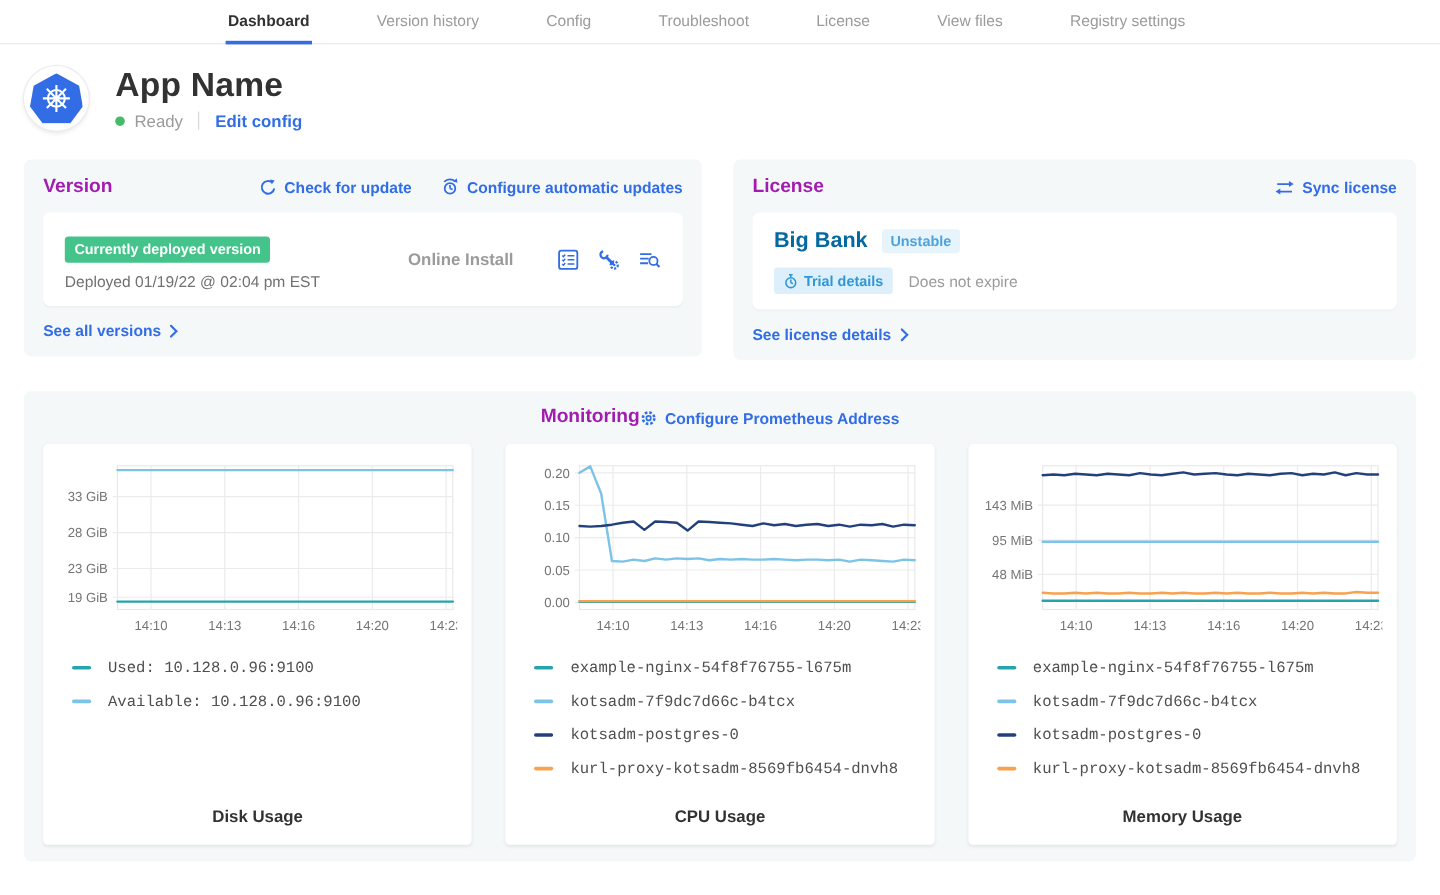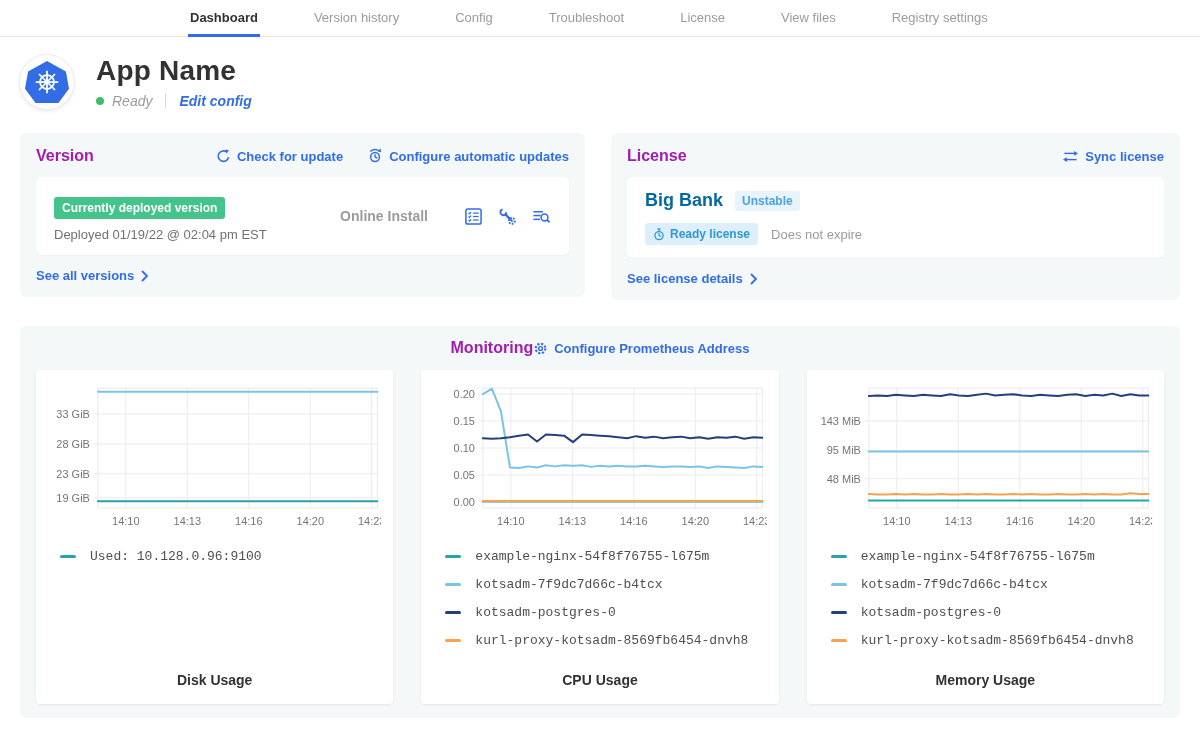--- a/index.html
+++ b/index.html
@@ -9,21 +9,21 @@
   
   .tabbar { height:37px; border-bottom:1px solid #e8e8e8; display:flex; align-items:stretch; padding-left:188px; gap:52px; background:#fff; }
   .tab { font-size:13px; color:#9b9b9b; display:flex; align-items:center; cursor:pointer; border-bottom:3px solid transparent; margin-bottom:-1px; padding:16px 2px; white-space:nowrap; }
   .tab.active { color:#323232; font-weight:700; border-bottom-color:#326de6; }
 
   
   .app-header { display:flex; align-items:center; gap:22px; padding:18px 20px 6px; }
   .logo-circle { width:54px; height:54px; border-radius:50%; background:#fff; box-shadow:0 0 0 1px #ececec, 0 2px 4px rgba(0,0,0,.10); display:flex; align-items:center; justify-content:center; }
   .heptagon { width:44px; height:42px; background:#326de6; clip-path:polygon(50% 0%, 93% 25%, 100% 66%, 76% 100%, 24% 100%, 0% 66%, 7% 25%); display:flex; align-items:center; justify-content:center; }
   .app-title { font-size:28px; font-weight:700; color:#323232; line-height:1.15; letter-spacing:.2px; }
-  .status-row { display:flex; align-items:center; gap:8px; margin-top:5px;font-style:italic; }
+  .status-row { display:flex; align-items:center; gap:8px; margin-top:5px; }
   .status-dot { width:8px; height:8px; border-radius:50%; background:#44bb66; }
   .status-text { font-size:14px; color:#9b9b9b; }
   .vdiv { width:1px; height:15px; background:#d8d8d8; margin:0 5px; }
   .link { color:#326de6; font-weight:700; cursor:pointer; text-decoration:none; }
   .edit-config { font-size:14px; }
 
   
   .cards-row { display:flex; gap:26px; padding:18px 20px 0; align-items:flex-start; }
   .card { background:#f4f8f9; border-radius:6px; padding:14px 16px; }
   .card.version-card { width:565px; flex:none; }
@@ -210,21 +210,21 @@
           <span class="badge-trial">
             <svg width="12" height="13" viewBox="0 0 12 14">
               <g stroke="#3097d6" stroke-width="1.4" fill="none">
                 <line x1="4.3" y1="1" x2="7.7" y2="1"></line>
                 <line x1="6" y1="1" x2="6" y2="3.2"></line>
                 <circle cx="6" cy="8.2" r="4.4"></circle>
                 <line x1="6" y1="8.2" x2="6" y2="5.4"></line>
                 <line x1="6" y1="8.2" x2="8" y2="9"></line>
               </g>
             </svg>
-            <span>Ready license</span>
+            <span>Trial details</span>
           </span>
           <span class="lic-expiry">Does not expire</span>
         </div>
       </div>
 
       <a class="link see-link">
         <span>See license details</span>
         <svg width="8" height="12" viewBox="0 0 8 12">
           <polyline class="blue-stroke" stroke-width="1.8" stroke-linecap="round" points="1.5,1.5 6,6 1.5,10.5"></polyline>
         </svg>
@@ -268,20 +268,24 @@
               <line x1="46" y1="31.799999999999983" x2="330" y2="31.799999999999983" stroke="#ebebeb" stroke-width="1"></line>
               <text x="42" y="35.79999999999998" text-anchor="end" font-size="11" fill="#757575">33 GiB</text>
               <polyline points="50.0,119.4 330.0,119.4" fill="none" stroke="#26a4ab" stroke-width="2" stroke-linejoin="round" stroke-linecap="round"></polyline>
               <polyline points="50.0,9.6 330.0,9.6" fill="none" stroke="#7cc3e8" stroke-width="2" stroke-linejoin="round" stroke-linecap="round"></polyline>
             </svg>
           </div>
         <div class="legend">
             <div class="legend-item">
               <span class="dash" style="background: rgb(38, 164, 171);"></span>
               <span>Used: 10.128.0.96:9100</span>
+            </div>
+            <div class="legend-item">
+              <span class="dash" style="background: rgb(124, 195, 232);"></span>
+              <span>Available: 10.128.0.96:9100</span>
             </div>
           </div>
         <div class="chart-title">Disk Usage</div>
       </div>
       <div class="chart-card">
         <div class="chart-host">
             <svg viewBox="0 0 334 152">
               <rect x="50" y="6" width="280" height="120" fill="#ffffff" stroke="#e9e9e9" stroke-width="1"></rect>
               <line x1="78" y1="6" x2="78" y2="126" stroke="#ebebeb" stroke-width="1"></line>
               <text x="78" y="143" text-anchor="middle" font-size="11" fill="#757575">14:10</text>

